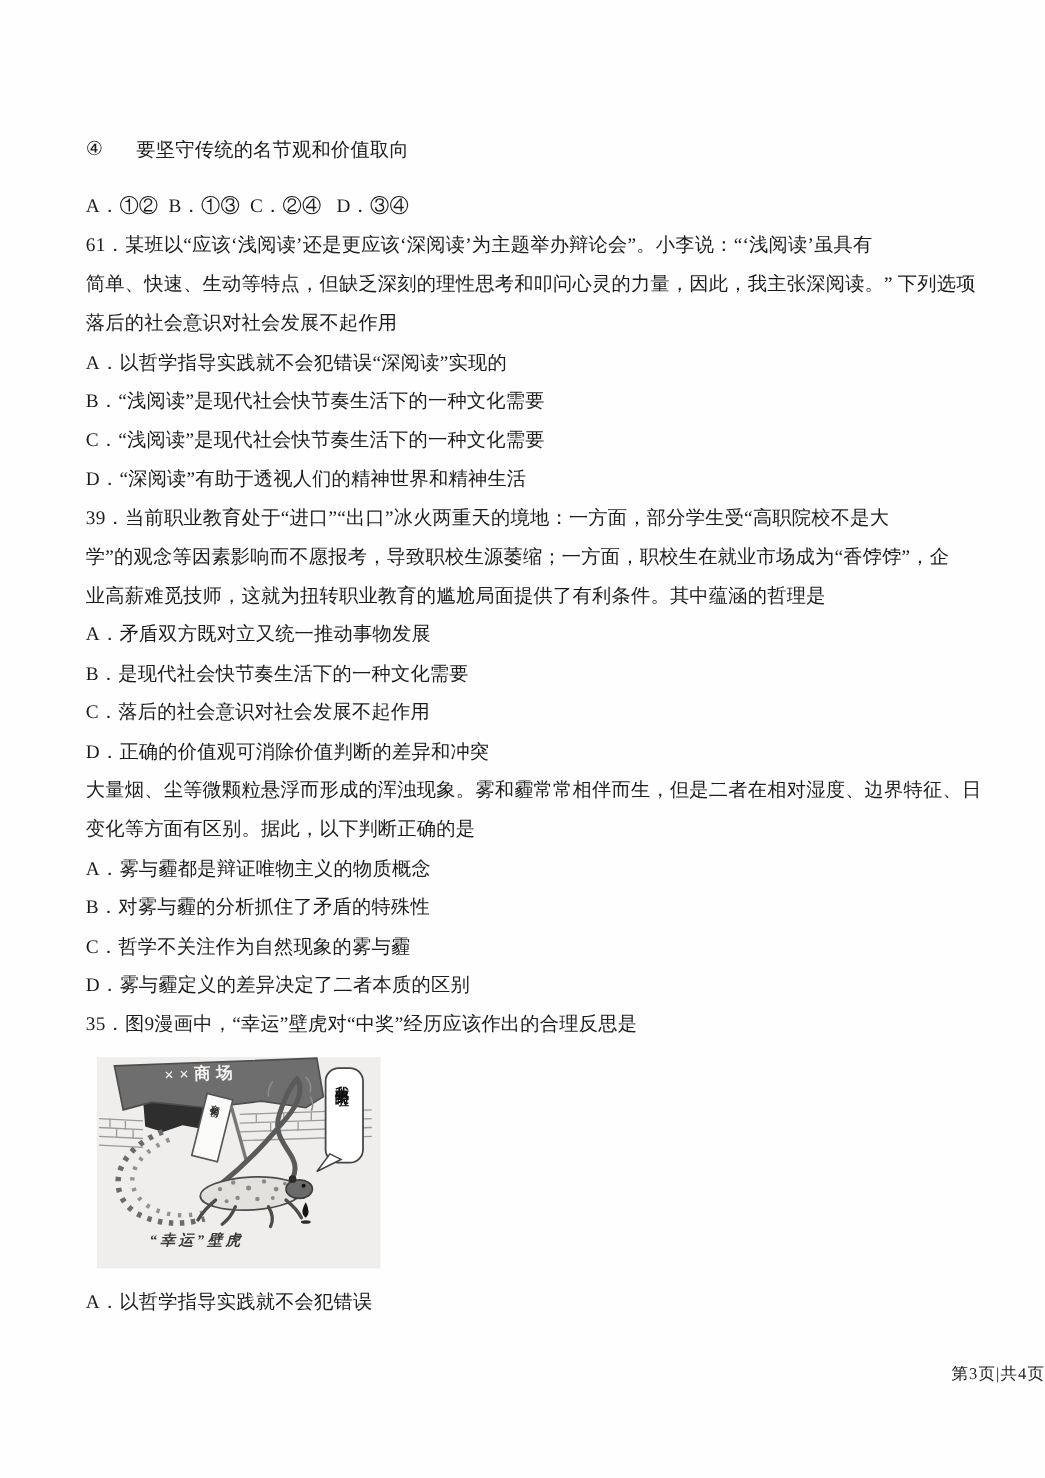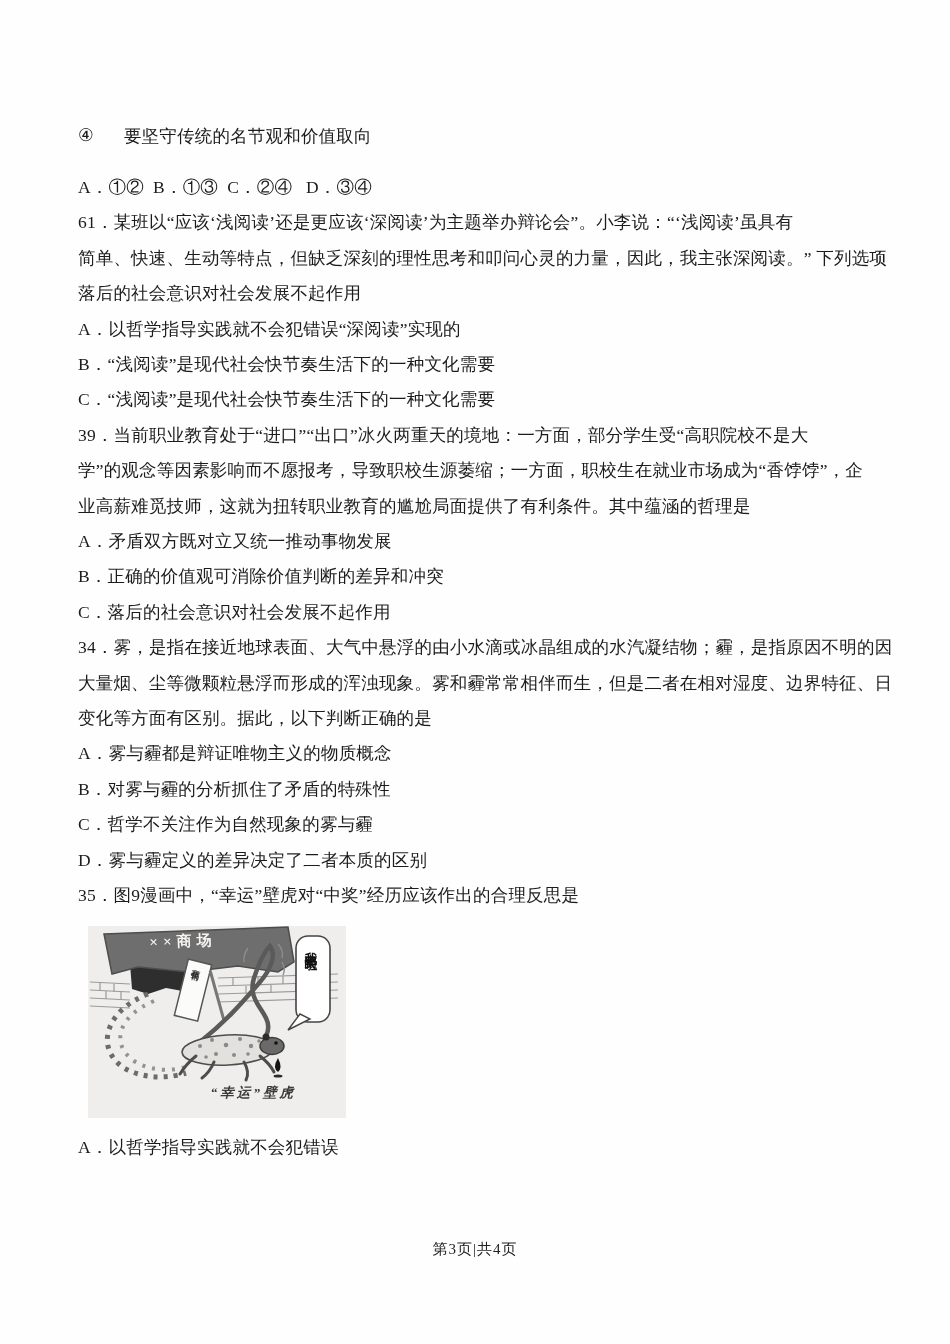--- a/index.html
+++ b/index.html
@@ -48,26 +48,26 @@
   }
   .bubble-text{
     position:absolute;left:214px;top:16px;
     writing-mode:vertical-rl;text-orientation:upright;
     font-size:12.5px;font-weight:bold;color:#111;
     letter-spacing:2px;
   }
   .caption{
     position:absolute;left:48px;top:158px;width:160px;
     font-size:13.5px;font-style:italic;font-weight:bold;
-    color:#3a3a3a;letter-spacing:3px;text-align:right;
+    color:#3a3a3a;letter-spacing:3px;text-align:left;
   }
   .q35-option{margin-top:12px;}
   .footer{
     position:absolute;left:0;top:1240px;width:950px;
-    text-align:center;font-size:15px;color:#222;
+    text-align:right;font-size:15px;color:#222;
     letter-spacing:1px;
   }
 </style>
 </head>
 <body>
 
 <div class="page">
   <div class="content">
 
     <div class="line intro-line">
@@ -76,29 +76,30 @@
     </div>
 
     <div class="line answers-line">A．①②  B．①③  C．②④   D．③④</div>
 
     <div class="line">61．某班以“应该‘浅阅读’还是更应该‘深阅读’为主题举办辩论会”。小李说：“‘浅阅读’虽具有</div>
     <div class="line">简单、快速、生动等特点，但缺乏深刻的理性思考和叩问心灵的力量，因此，我主张深阅读。” 下列选项</div>
     <div class="line">落后的社会意识对社会发展不起作用</div>
     <div class="line">A．以哲学指导实践就不会犯错误“深阅读”实现的</div>
     <div class="line">B．“浅阅读”是现代社会快节奏生活下的一种文化需要</div>
     <div class="line">C．“浅阅读”是现代社会快节奏生活下的一种文化需要</div>
+    <div class="line">D．“深阅读”有助于透视人们的精神世界和精神生活</div>
 
     <div class="line">39．当前职业教育处于“进口”“出口”冰火两重天的境地：一方面，部分学生受“高职院校不是大</div>
     <div class="line">学”的观念等因素影响而不愿报考，导致职校生源萎缩；一方面，职校生在就业市场成为“香饽饽”，企</div>
     <div class="line">业高薪难觅技师，这就为扭转职业教育的尴尬局面提供了有利条件。其中蕴涵的哲理是</div>
     <div class="line">A．矛盾双方既对立又统一推动事物发展</div>
-    <div class="line">B．正确的价值观可消除价值判断的差异和冲突</div>
+    <div class="line">B．是现代社会快节奏生活下的一种文化需要</div>
     <div class="line">C．落后的社会意识对社会发展不起作用</div>
-
-    <div class="line">34．雾，是指在接近地球表面、大气中悬浮的由小水滴或冰晶组成的水汽凝结物；霾，是指原因不明的因</div>
+    <div class="line">D．正确的价值观可消除价值判断的差异和冲突</div>
+
     <div class="line">大量烟、尘等微颗粒悬浮而形成的浑浊现象。雾和霾常常相伴而生，但是二者在相对湿度、边界特征、日</div>
     <div class="line">变化等方面有区别。据此，以下判断正确的是</div>
     <div class="line">A．雾与霾都是辩证唯物主义的物质概念</div>
     <div class="line">B．对雾与霾的分析抓住了矛盾的特殊性</div>
     <div class="line">C．哲学不关注作为自然现象的雾与霾</div>
     <div class="line">D．雾与霾定义的差异决定了二者本质的区别</div>
 
     <div class="line">35．图9漫画中，“幸运”壁虎对“中奖”经历应该作出的合理反思是</div>
 
     <div class="cartoon">

